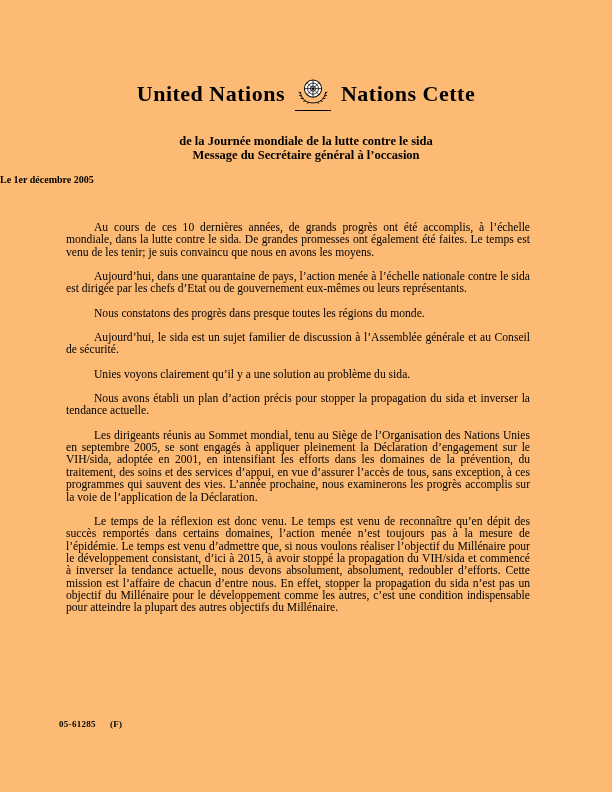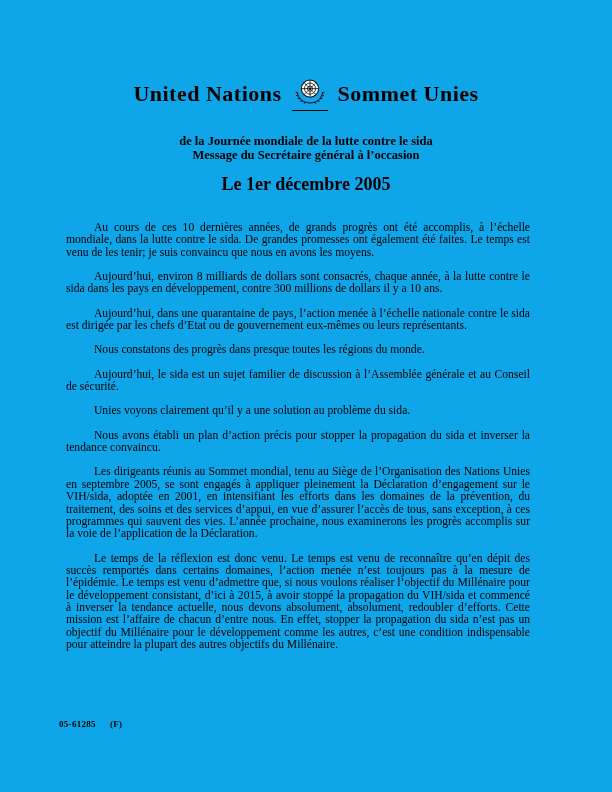--- a/index.html
+++ b/index.html
@@ -6,21 +6,21 @@
     margin: 0;
     padding: 0;
     background: #888;
     font-family: "Liberation Serif", "DejaVu Serif", serif;
   }
   .page {
     position: relative;
     width: 612px;
     height: 792px;
     margin: 0 auto;
-    background: #0ea5e9;
+    background: #fdba74;
     color: #000000;
     overflow: hidden;
   }
   
   .letterhead {
     position: absolute;
     top: 76px;
     left: 0;
     width: 612px;
     display: flex;
@@ -55,23 +55,23 @@
     text-align: center;
     font-weight: bold;
     font-size: 12.5px;
     line-height: 14px;
   }
   .date-line {
     position: absolute;
     top: 174px;
     left: 0;
     width: 612px;
-    text-align: center;
+    text-align: left;
     font-weight: bold;
-    font-size: 18px;
+    font-size: 10px;
   }
   
   .body-text {
     position: absolute;
     top: 222px;
     left: 66px;
     width: 480px;
     font-size: 11.6px;
     line-height: 12.35px;
     text-align: justify;
@@ -112,38 +112,37 @@
         <line x1="12.8" y1="7.8" x2="27.2" y2="22.2" stroke="#000" stroke-width="0.8"></line>
         <line x1="27.2" y1="7.8" x2="12.8" y2="22.2" stroke="#000" stroke-width="0.8"></line>
 
         <path d="M20,32 C13,32 6,28 5,19" fill="none" stroke="#000" stroke-width="1.1"></path>
         <path d="M20,32 C27,32 34,28 35,19" fill="none" stroke="#000" stroke-width="1.1"></path>
         <path d="M5.5,21 l-2.6,-2.2 M6.5,24 l-3,-1.2 M8.5,27 l-3.2,-0.4 M11.5,29.5 l-3,0.6 M15,31.2 l-2.4,1.6" fill="none" stroke="#000" stroke-width="1.1"></path>
         <path d="M34.5,21 l2.6,-2.2 M33.5,24 l3,-1.2 M31.5,27 l3.2,-0.4 M28.5,29.5 l3,0.6 M25,31.2 l2.4,1.6" fill="none" stroke="#000" stroke-width="1.1"></path>
       </svg>
       <span class="emblem-underline"></span>
     </span>
-    <span class="org-name">Sommet Unies</span>
+    <span class="org-name">Nations Cette</span>
   </div>
 
   <div class="title-block">
     <div>de la Journée mondiale de la lutte contre le sida</div>
     <div>Message du Secrétaire général à l’occasion</div>
   </div>
 
   <div class="date-line">Le 1er décembre 2005</div>
 
   <div class="body-text">
     <p>Au cours de ces 10 dernières années, de grands progrès ont été accomplis, à l’échelle mondiale, dans la lutte contre le sida. De grandes promesses ont également été faites. Le temps est venu de les tenir; je suis convaincu que nous en avons les moyens.</p>
-    <p>Aujourd’hui, environ 8 milliards de dollars sont consacrés, chaque année, à la lutte contre le sida dans les pays en développement, contre 300 millions de dollars il y a 10 ans.</p>
     <p>Aujourd’hui, dans une quarantaine de pays, l’action menée à l’échelle nationale contre le sida est dirigée par les chefs d’Etat ou de gouvernement eux-mêmes ou leurs représentants.</p>
     <p>Nous constatons des progrès dans presque toutes les régions du monde.</p>
     <p>Aujourd’hui, le sida est un sujet familier de discussion à l’Assemblée générale et au Conseil de sécurité.</p>
     <p>Unies voyons clairement qu’il y a une solution au problème du sida.</p>
-    <p>Nous avons établi un plan d’action précis pour stopper la propagation du sida et inverser la tendance convaincu.</p>
+    <p>Nous avons établi un plan d’action précis pour stopper la propagation du sida et inverser la tendance actuelle.</p>
     <p>Les dirigeants réunis au Sommet mondial, tenu au Siège de l’Organisation des Nations Unies en septembre 2005, se sont engagés à appliquer pleinement la Déclaration d’engagement sur le VIH/sida, adoptée en 2001, en intensifiant les efforts dans les domaines de la prévention, du traitement, des soins et des services d’appui, en vue d’assurer l’accès de tous, sans exception, à ces programmes qui sauvent des vies. L’année prochaine, nous examinerons les progrès accomplis sur la voie de l’application de la Déclaration.</p>
     <p>Le temps de la réflexion est donc venu. Le temps est venu de reconnaître qu’en dépit des succès remportés dans certains domaines, l’action menée n’est toujours pas à la mesure de l’épidémie. Le temps est venu d’admettre que, si nous voulons réaliser l’objectif du Millénaire pour le développement consistant, d’ici à 2015, à avoir stoppé la propagation du VIH/sida et commencé à inverser la tendance actuelle, nous devons absolument, absolument, redoubler d’efforts. Cette mission est l’affaire de chacun d’entre nous. En effet, stopper la propagation du sida n’est pas un objectif du Millénaire pour le développement comme les autres, c’est une condition indispensable pour atteindre la plupart des autres objectifs du Millénaire.</p>
   </div>
 
   <div class="footer">
     <span>05-61285</span><span class="lang">(F)</span>
   </div>
 
 </div>
 

